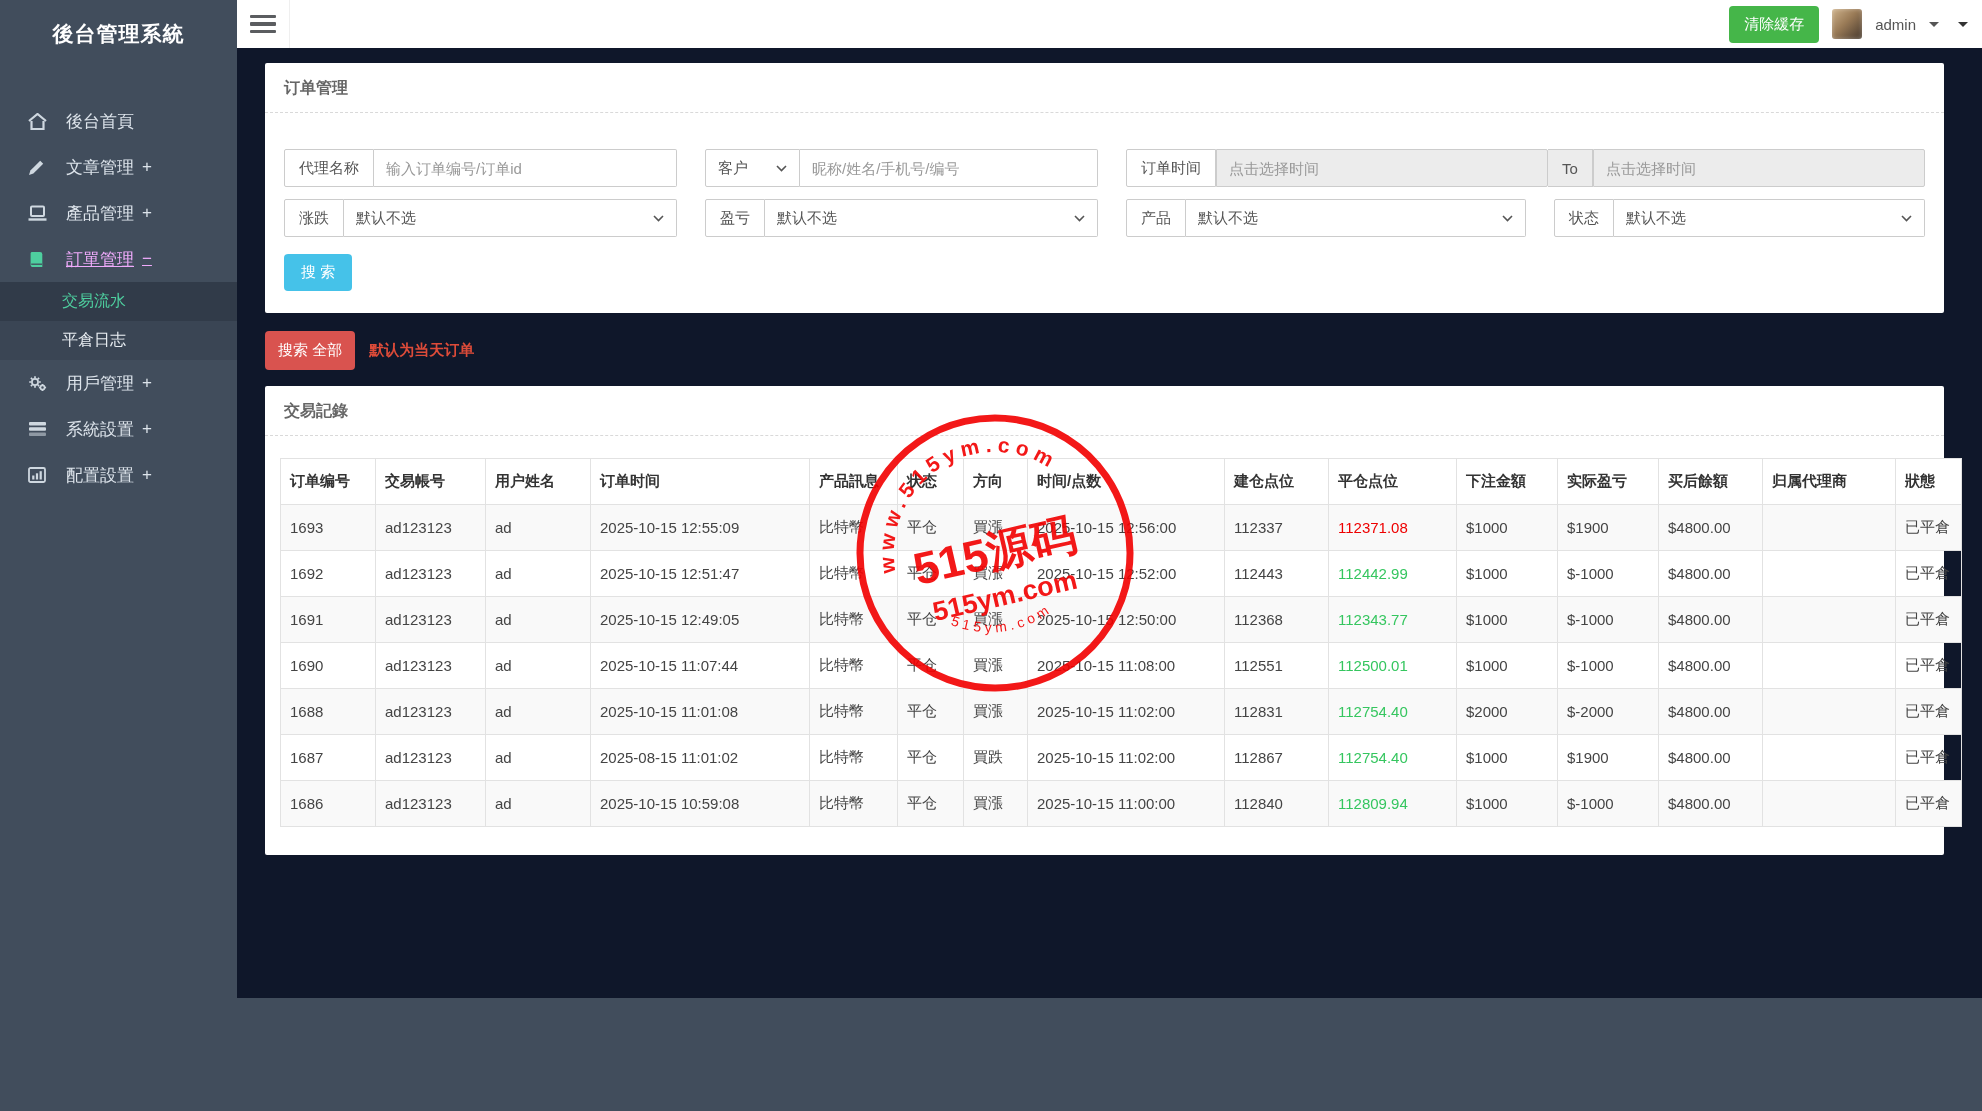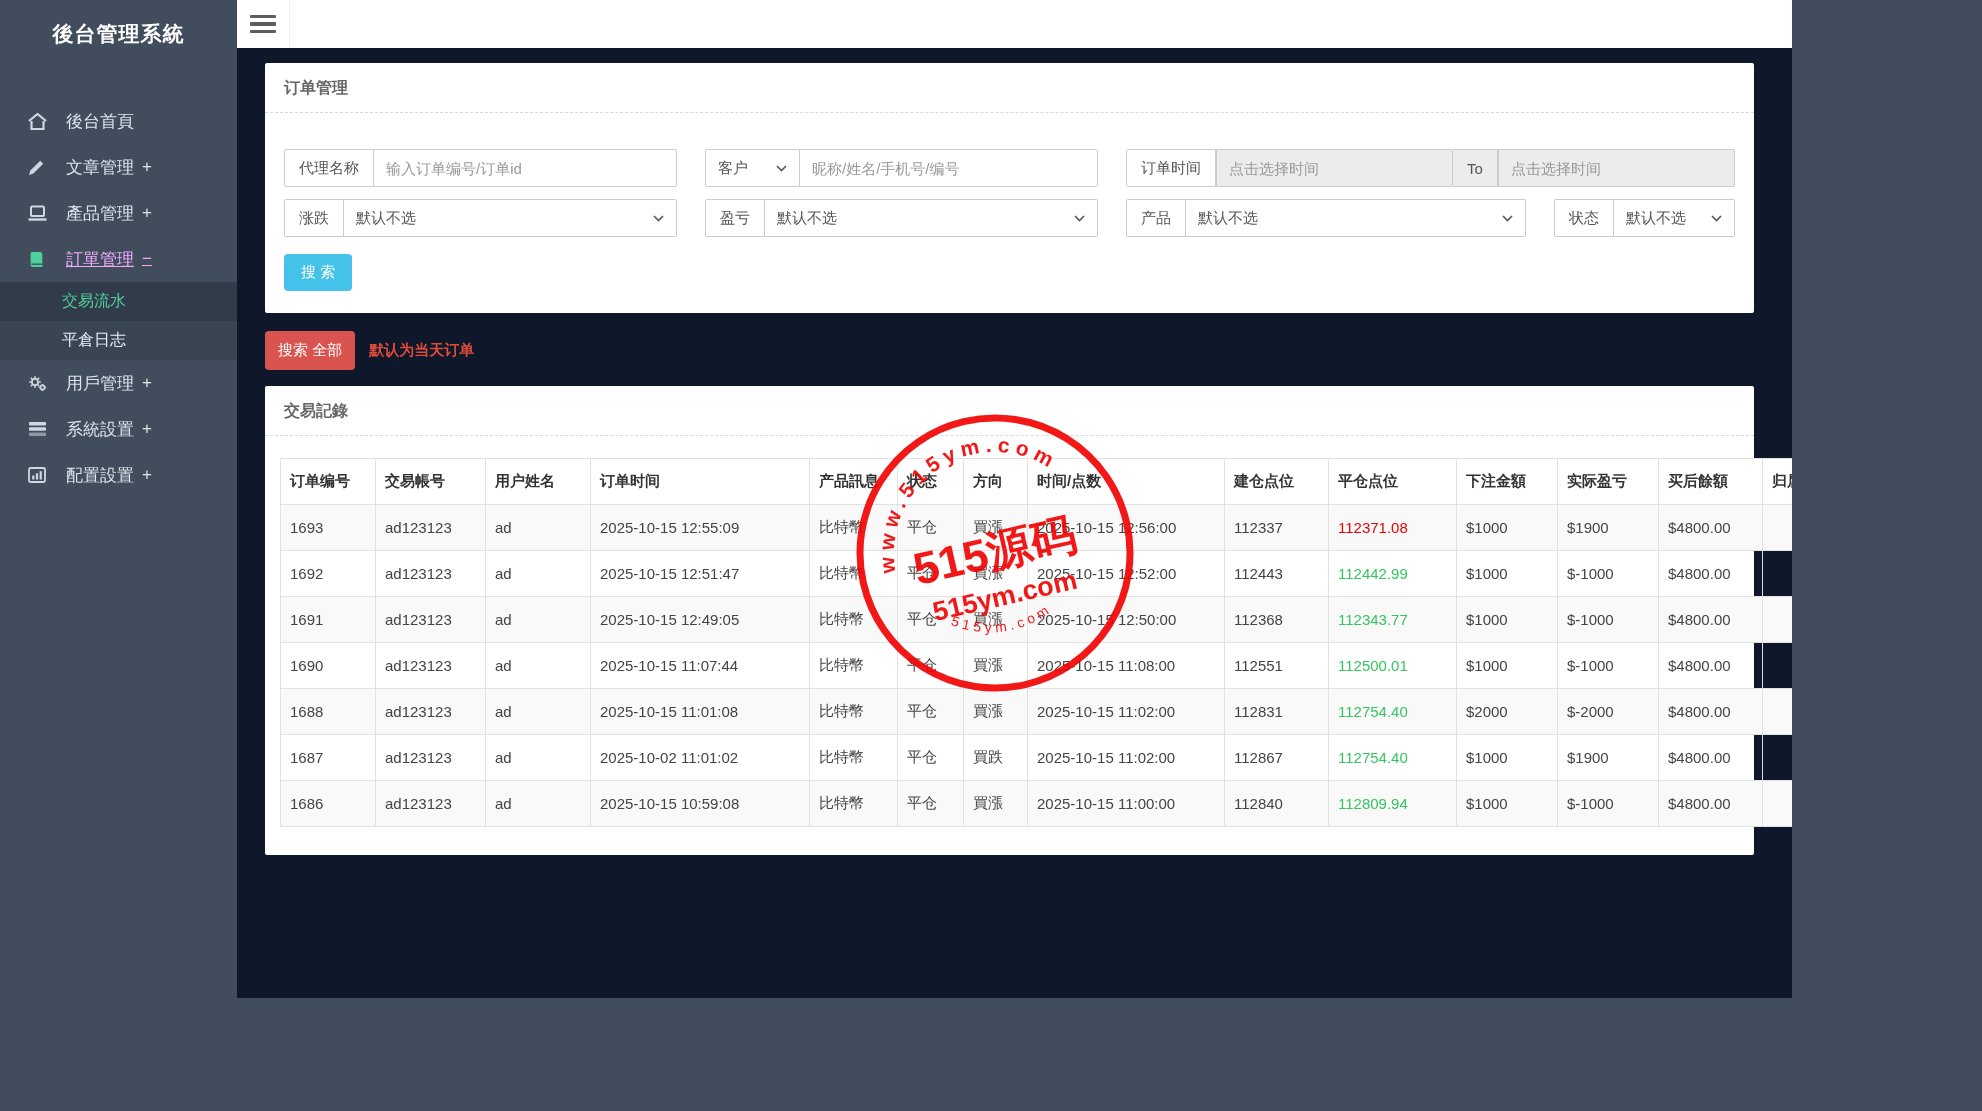--- a/index.html
+++ b/index.html
@@ -1,18 +1,18 @@
 <!DOCTYPE html>
 <html><head>
 <meta charset="utf-8">
 <style>
   * { margin:0; padding:0; box-sizing:border-box; }
   html,body { background:#414d5c; }
   .page {
-    position:relative; width:1792px; height:1111px; overflow:hidden;
+    position:relative; width:1982px; height:1111px; overflow:hidden;
     background:#414d5c;
     font-family:"Liberation Sans","DejaVu Sans",sans-serif;
     -webkit-font-smoothing:antialiased;
   }
   
   .sidebar { position:absolute; left:0; top:0; width:237px; height:998px; background:#414d5c; }
   .brand { height:60px; display:flex; align-items:center; justify-content:center;
            color:#fff; font-size:21px; font-weight:bold; letter-spacing:1px; padding-top:8px;}
   .nav { margin-top:38px; }
   .nav-item { display:flex; align-items:center; height:46px; padding-left:28px;
@@ -192,20 +192,27 @@
 
   <div class="main">
 
     <div class="topbar">
       <div class="menu-toggle">
         <div class="hamburger">
             <div></div>
             <div></div>
             <div></div>
           </div>
+      </div>
+      <div class="topbar-right">
+        <button class="btn btn-green">清除緩存</button>
+        <span class="avatar"></span>
+        <span class="admin-name">admin</span>
+        <span class="caret"></span>
+        <span class="caret dark"></span>
       </div>
     </div>
 
     <div class="content">
 
       <div class="card">
         <div class="card-title">订单管理</div>
         <div class="card-body">
           <div class="fgrid">
 
@@ -404,21 +411,21 @@
                   <td>$2000</td>
                   <td>$-2000</td>
                   <td>$4800.00</td>
                   <td></td>
                   <td>已平倉</td>
                 </tr>
                 <tr>
                   <td>1687</td>
                   <td>ad123123</td>
                   <td>ad</td>
-                  <td>2025-10-02 11:01:02</td>
+                  <td>2025-08-15 11:01:02</td>
                   <td>比特幣</td>
                   <td>平仓</td>
                   <td>買跌</td>
                   <td>2025-10-15 11:02:00</td>
                   <td>112867</td>
                   <td class="green">112754.40</td>
                   <td>$1000</td>
                   <td>$1900</td>
                   <td>$4800.00</td>
                   <td></td>

